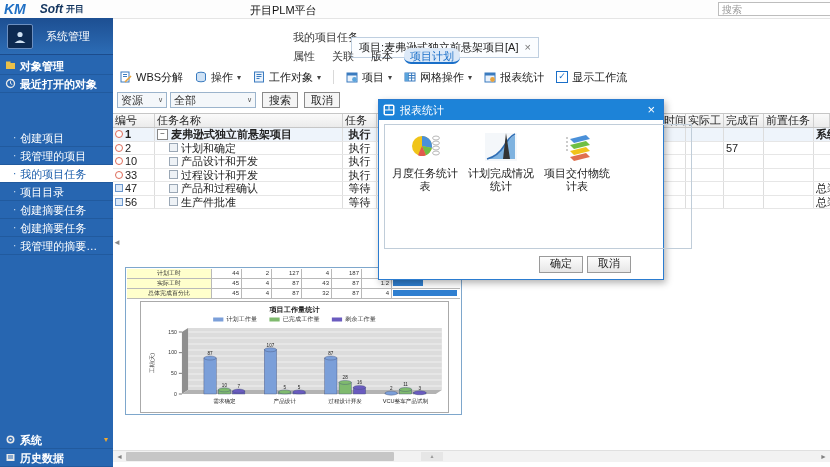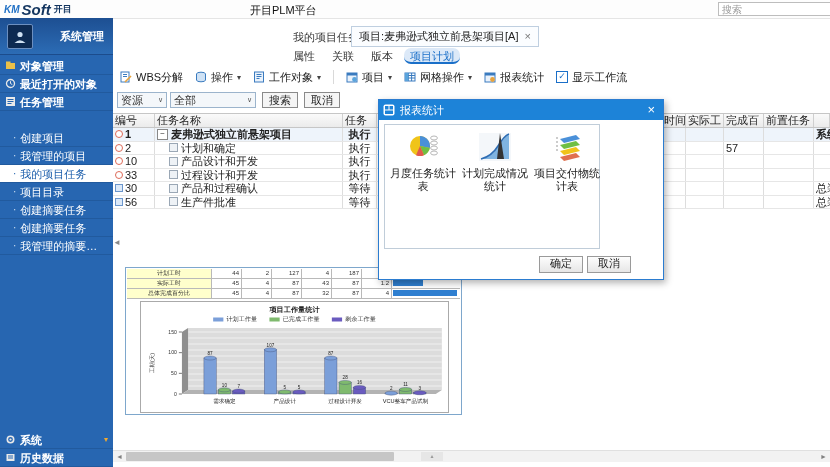--- a/index.html
+++ b/index.html
@@ -3,54 +3,54 @@
 <meta charset="utf-8">
 <style>
   html,body{margin:0;padding:0;background:#fff;}
   .root{position:relative;width:830px;height:467px;overflow:hidden;background:#fff;
         font-family:"Liberation Sans","DejaVu Sans",sans-serif;font-size:11px;color:#222;}
   .abs{position:absolute;}
 
   
   .topbar{left:0;top:0;width:830px;height:18px;background:#fdfdfd;border-bottom:1px solid #e5e5e5;}
   .logo{left:4px;top:0px;height:18px;display:flex;align-items:center;gap:2px;}
-  .logo .km{font-style:italic;font-weight:bold;font-size:10px;color:#1f6fc4;}
-  .logo .soft{font-style:italic;font-weight:bold;font-size:15px;color:#13355f;}
+  .logo .km{font-style:italic;font-weight:bold;font-size:14px;color:#1f6fc4;}
+  .logo .soft{font-style:italic;font-weight:bold;font-size:12px;color:#13355f;margin-left:12px;}
   .logo .cn{font-weight:bold;font-size:9px;color:#13355f;margin-left:1px;}
   .app-title{left:250px;top:3px;font-size:11px;color:#111;}
   .g-search{left:718px;top:2px;width:106px;height:12px;border:1px solid #bdbdbd;font-size:10px;
             color:#333;padding:0 3px;background:#fff;outline:none;}
   .g-search::placeholder{color:#999;}
 
   
   .sidebar{left:0;top:18px;width:113px;height:449px;background:#2766b1;}
   .sb-user{position:absolute;left:0;top:0;width:113px;height:36px;
            background:linear-gradient(#1d4f92,#2c6cb5);border-bottom:1px solid #1c4c8c;}
   .avatar{position:absolute;left:7px;top:6px;width:24px;height:23px;background:#0d2a52;
           border:1px solid #6c8fc0;border-radius:2px;display:flex;align-items:center;justify-content:center;}
-  .sb-user-label{position:absolute;right:9px;top:11px;color:#fff;font-weight:bold;font-size:11px;}
+  .sb-user-label{position:absolute;right:23px;top:11px;color:#fff;font-weight:normal;font-size:11px;}
   .sb-row{position:absolute;left:0;width:113px;height:18px;line-height:18px;color:#fff;
           border-bottom:1px solid #215a9e;display:flex;align-items:center;gap:4px;
           padding-left:5px;box-sizing:border-box;cursor:default;}
   .sb-row .lbl{font-weight:bold;font-size:11px;white-space:nowrap;}
   .sb-child{padding-left:13px;}
   .sb-child .lbl{font-weight:normal;}
   .sb-child .dot{color:#cfe0f2;font-size:10px;}
   .sb-active{background:#fff;}
   .sb-active .lbl{color:#1a5dab;}
   .sb-active .dot{color:#1a5dab;}
   .sb-arrow{position:absolute;right:5px;color:#f0a830;font-size:8px;}
   .sb-ico{width:11px;height:11px;display:inline-flex;flex:none;}
 
   .collapse-arrow{left:113px;top:238px;color:#8a8a8a;font-size:8px;}
 
   
   .tabstrip{left:113px;top:25px;width:717px;height:21px;}
   .tab1{position:absolute;left:174px;top:3px;color:#333;padding:2px 6px;cursor:default;}
-  .tab2{position:absolute;left:238px;top:1px;background:#fbfdff;border:1px solid #bfcfe0;
+  .tab2{position:absolute;left:238px;top:12px;background:#fbfdff;border:1px solid #bfcfe0;
         padding:2px 7px;display:flex;align-items:center;gap:6px;cursor:default;}
   .tab2 .x{color:#777;font-size:11px;line-height:11px;}
   .subtabs{left:113px;top:47px;width:717px;height:18px;border-bottom:1px solid #d5d5d5;}
   .subtab{position:absolute;top:1px;height:16px;line-height:16px;padding:0 6px;color:#333;cursor:default;}
   .subtab-active{background:#dce9f8;color:#1a6fc8;border-bottom:2px solid #1a6fc8;box-sizing:border-box;border-radius:7px;}
 
   
   .toolbar{left:113px;top:65px;width:717px;height:24px;display:flex;align-items:center;
            padding-left:7px;box-sizing:border-box;gap:12px;background:#fff;}
   .tb-item{display:flex;align-items:center;gap:4px;color:#1a1a1a;cursor:default;white-space:nowrap;}
@@ -99,21 +99,21 @@
   .tree-leaf{width:7px;height:7px;border:1px solid #9aa7b5;background:#eef2f6;flex:none;
              margin-left:12px;}
 
   
   .dialog{left:378px;top:99px;width:284px;height:179px;background:#fff;border:1px solid #2b7cd0;
           box-shadow:2px 3px 7px rgba(0,0,0,.3);z-index:30;}
   .dlg-title{position:absolute;left:0;top:0;width:100%;height:20px;background:#1d83d8;
              display:flex;align-items:center;gap:5px;padding-left:4px;box-sizing:border-box;}
   .dlg-title .t{color:#fff;font-size:11px;}
   .dlg-close{position:absolute;right:8px;top:2px;color:#fff;font-size:13px;cursor:default;}
-  .dlg-box{position:absolute;left:5px;top:24px;width:216px;height:125px;border:1px solid #c0cdd9;
+  .dlg-box{position:absolute;left:5px;top:24px;width:308px;height:125px;border:1px solid #c0cdd9;
            box-sizing:border-box;display:flex;padding:6px 0 0 2px;}
   .dlg-item{width:76px;display:flex;flex-direction:column;align-items:center;cursor:default;}
   .dlg-item .lab{width:72px;text-align:center;font-size:11px;line-height:13px;color:#1a1a1a;margin-top:2px;}
   .dlg-btn{position:absolute;bottom:6px;width:42px;height:15px;border:1px solid #9a9a9a;
            background:linear-gradient(#fdfdfd,#e6e6e6);font-size:11px;line-height:13px;
            text-align:center;cursor:default;margin-top:40px;}
 
   
   .chart-box{left:125px;top:267px;width:337px;height:148px;border:1px solid #7ea7cc;background:#fff;box-sizing:border-box;}
   .sum-table{position:absolute;left:1px;top:1px;width:333px;}
@@ -175,31 +175,20 @@
     </div>
     <div class="sb-row" style="top:57px">
       <span class="sb-ico">
           <svg width="11" height="11" viewBox="0 0 11 11">
             <circle cx="5.5" cy="5.5" r="4" fill="none" stroke="#e9e9e9" stroke-width="1.3"></circle>
             <path d="M5.5 3.2 V5.5 L7.3 6.6" stroke="#e9e9e9" stroke-width="1" fill="none"></path>
           </svg>
         </span>
       <span class="lbl">最近打开的对象</span>
     </div>
-    <div class="sb-row" style="top:75px">
-      <span class="sb-ico">
-          <svg width="11" height="11" viewBox="0 0 11 11">
-            <rect x="1" y="1" width="9" height="9" fill="#e9e9e9"></rect>
-            <line x1="2.5" y1="3.5" x2="8.5" y2="3.5" stroke="#2766b1" stroke-width="1"></line>
-            <line x1="2.5" y1="5.5" x2="8.5" y2="5.5" stroke="#2766b1" stroke-width="1"></line>
-            <line x1="2.5" y1="7.5" x2="6.5" y2="7.5" stroke="#2766b1" stroke-width="1"></line>
-          </svg>
-        </span>
-      <span class="lbl">任务管理</span>
-    </div>
 
     <div class="sb-row sb-child" style="top:111px">
       <span class="dot">·</span>
       <span class="lbl">创建项目</span>
     </div>
     <div class="sb-row sb-child" style="top:129px">
       <span class="dot">·</span>
       <span class="lbl">我管理的项目</span>
     </div>
     <div class="sb-row sb-child sb-active" style="top:147px">
@@ -425,21 +414,21 @@
         <div class="tc c-end"></div>
         <div class="tc c-aw"></div>
       <div class="tc c-pct"></div>
       <div class="tc c-pred"></div>
       <div class="tc c-res"></div>
     </div>
 
     <div class="trow">
       <div class="tc c-id">
           <span class="st-blue"></span>
-          <span>30</span>
+          <span>47</span>
         </div>
       <div class="tc c-name">
           <span class="tree-leaf"></span>
           <span>产品和过程确认</span>
         </div>
       <div class="tc c-status">等待</div>
       <div class="tc c-dur">25</div>
       <div class="tc c-gap"></div>
         <div class="tc c-end"></div>
         <div class="tc c-aw"></div>

